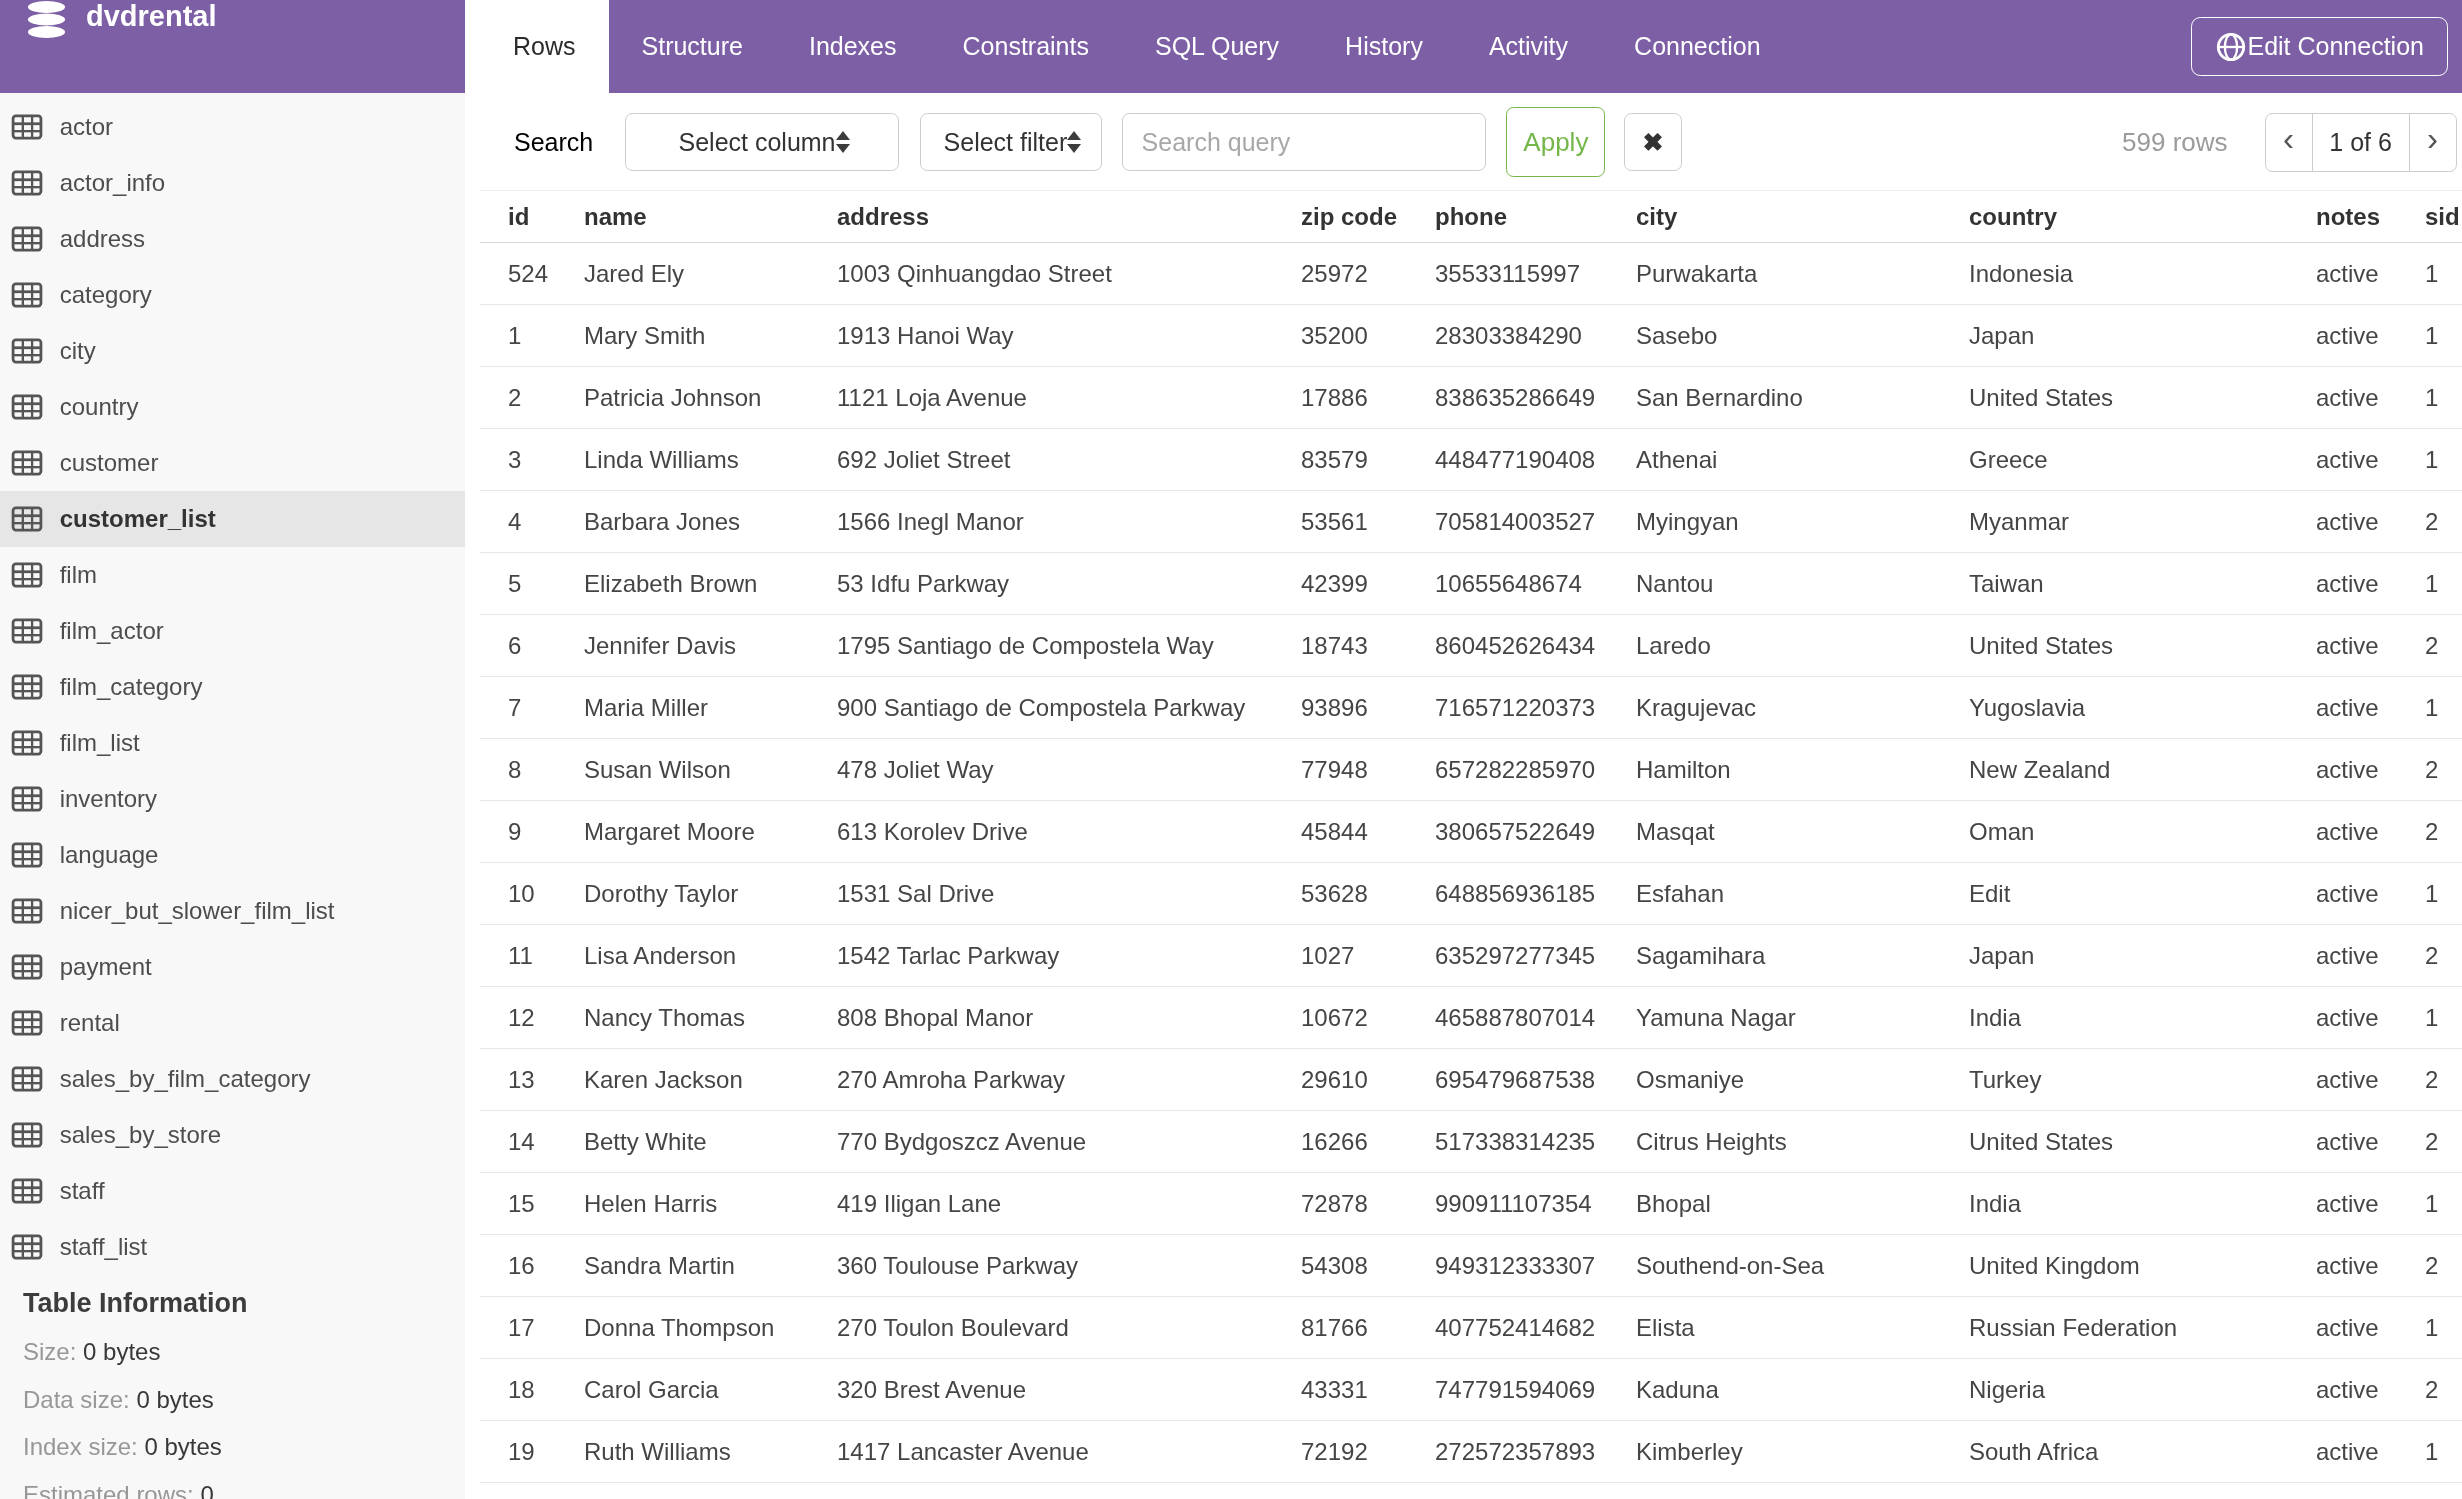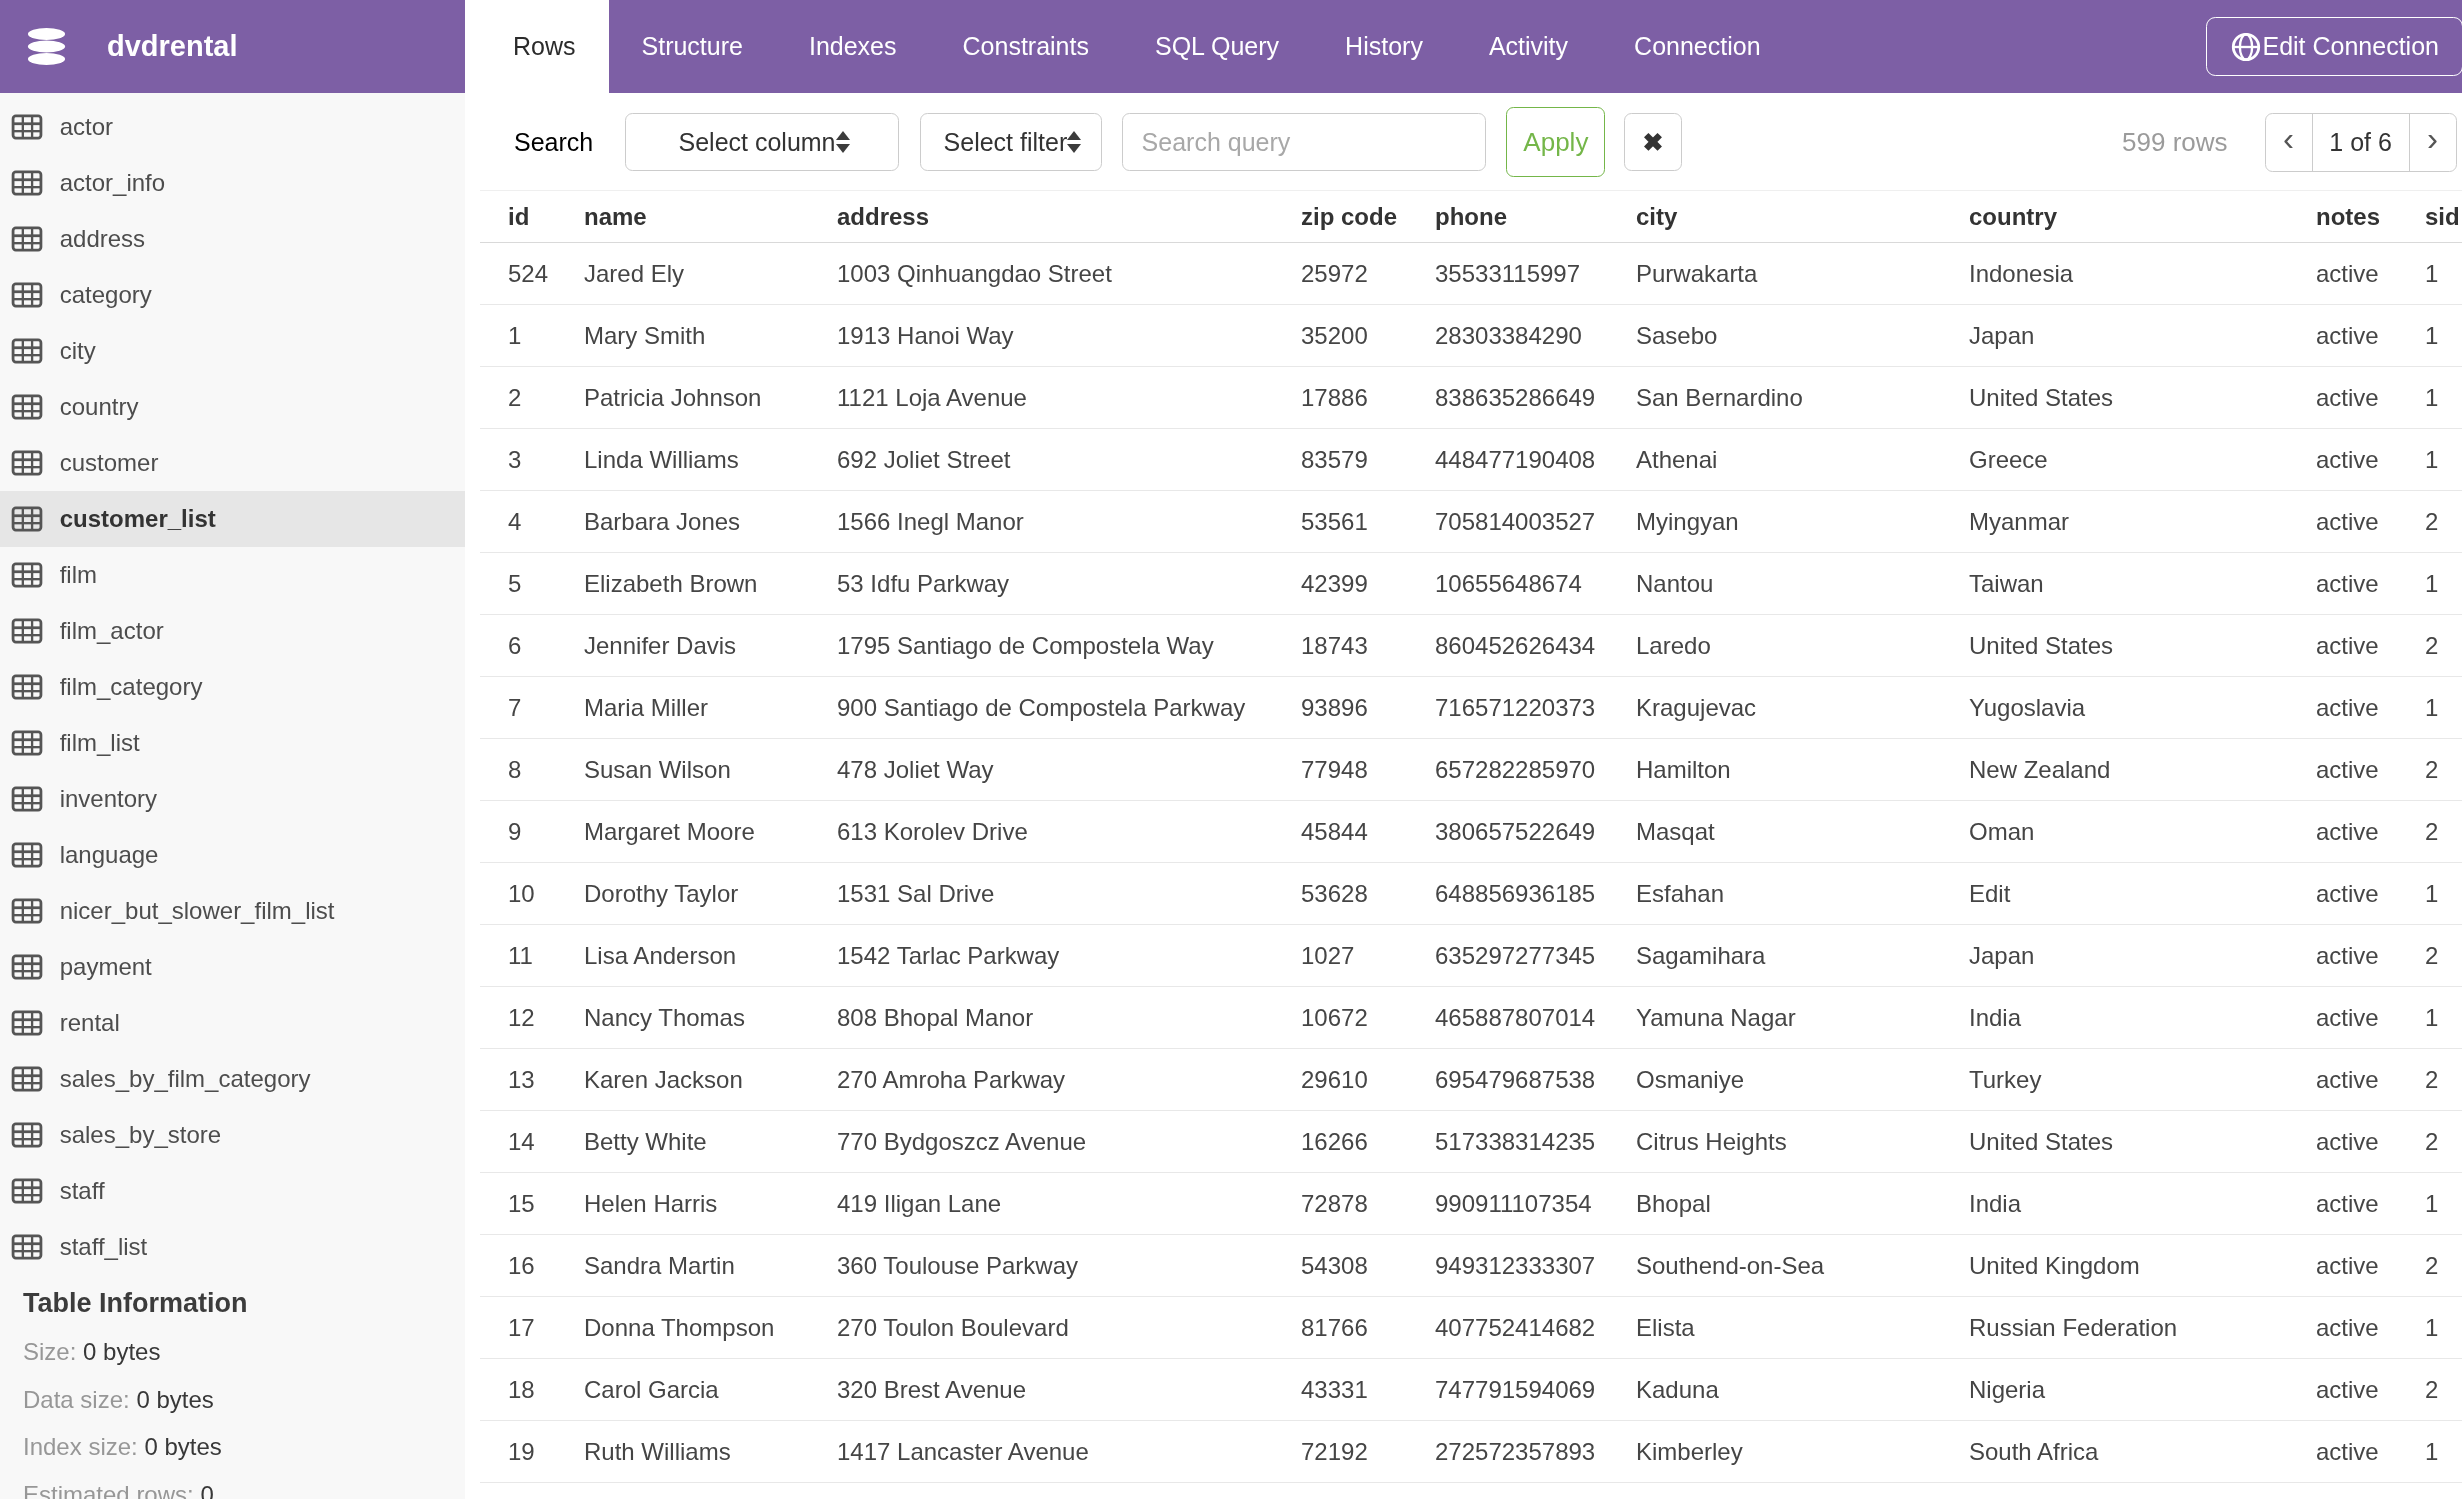--- a/index.html
+++ b/index.html
@@ -7,38 +7,38 @@
     --green:#74b649;
     --border:#cccccc;
     --rowline:#e8e8e8;
   }
   *{box-sizing:border-box;margin:0;padding:0}
   body{margin:0;background:#fff;font-family:"Liberation Sans",sans-serif;}
   .app{position:relative;width:2462px;height:1500px;background:#fff;overflow:hidden}
 
   
   .sidebar{position:absolute;left:0;top:0;width:465px;height:1500px;background:#f8f8f8}
-  .sidebar-header{height:93px;background:var(--purple);display:flex;align-items:center;padding-left:24px;gap:38px}
+  .sidebar-header{height:93px;background:var(--purple);display:flex;padding-left:24px;gap:17px}
   .db-icon svg{display:block}
   .db-name{color:#fff;font-size:29px;font-weight:bold}
   .table-list{padding-top:5.6px}
   .sidebar-item{height:56px;display:flex;align-items:center;padding-left:11px;gap:16.7px;font-size:24px;color:#4d4d4d;cursor:pointer}
   .sidebar-item.selected{background:#e6e6e6;font-weight:bold;color:#333}
   .table-icon{display:flex;align-items:center}
   .table-info{padding-left:23px}
   .info-title{font-size:27px;font-weight:bold;color:#3c3c3c;margin-top:13px}
   .info-line{font-size:24px;margin-top:19.5px;color:#383838}
   .info-line .lbl{color:#979797}
 
   
   .main{position:absolute;left:480px;top:0;width:1998px;height:1500px;background:#fff}
   .topbar{height:93px;background:var(--purple);display:flex;align-items:stretch}
   .tab{display:flex;align-items:center;padding:0 33px;font-size:25px;color:#fff;cursor:pointer}
   .tab.active{background:#fff;color:#2b2b2b}
-  .edit-btn{margin-left:auto;align-self:center;margin-right:15px;display:flex;align-items:center;
+  .edit-btn{margin-left:auto;align-self:center;margin-right:30px;display:flex;align-items:center;
             border:1.9px solid #fff;border-radius:9.3px;color:#fff;font-size:25px;padding:0 23px;height:59px;
             background:transparent;cursor:pointer;font-family:inherit}
 
   .toolbar{height:98px;display:flex;align-items:center;padding-left:34px}
   .search-label{color:#000000;font-size:25px;margin-right:32px}
   .select{height:58px;border:0.9px solid var(--border);border-radius:7.4px;display:flex;align-items:center;
           justify-content:center;padding:0 15px 0 18.6px;font-size:25px;color:#333;background:#fff;cursor:pointer}
   .select.col{width:274px;margin-right:20.4px}
   .select.filter{width:182px;margin-right:20.4px}
   .arrows{display:flex;flex-direction:column;gap:4.6px;align-items:center}

